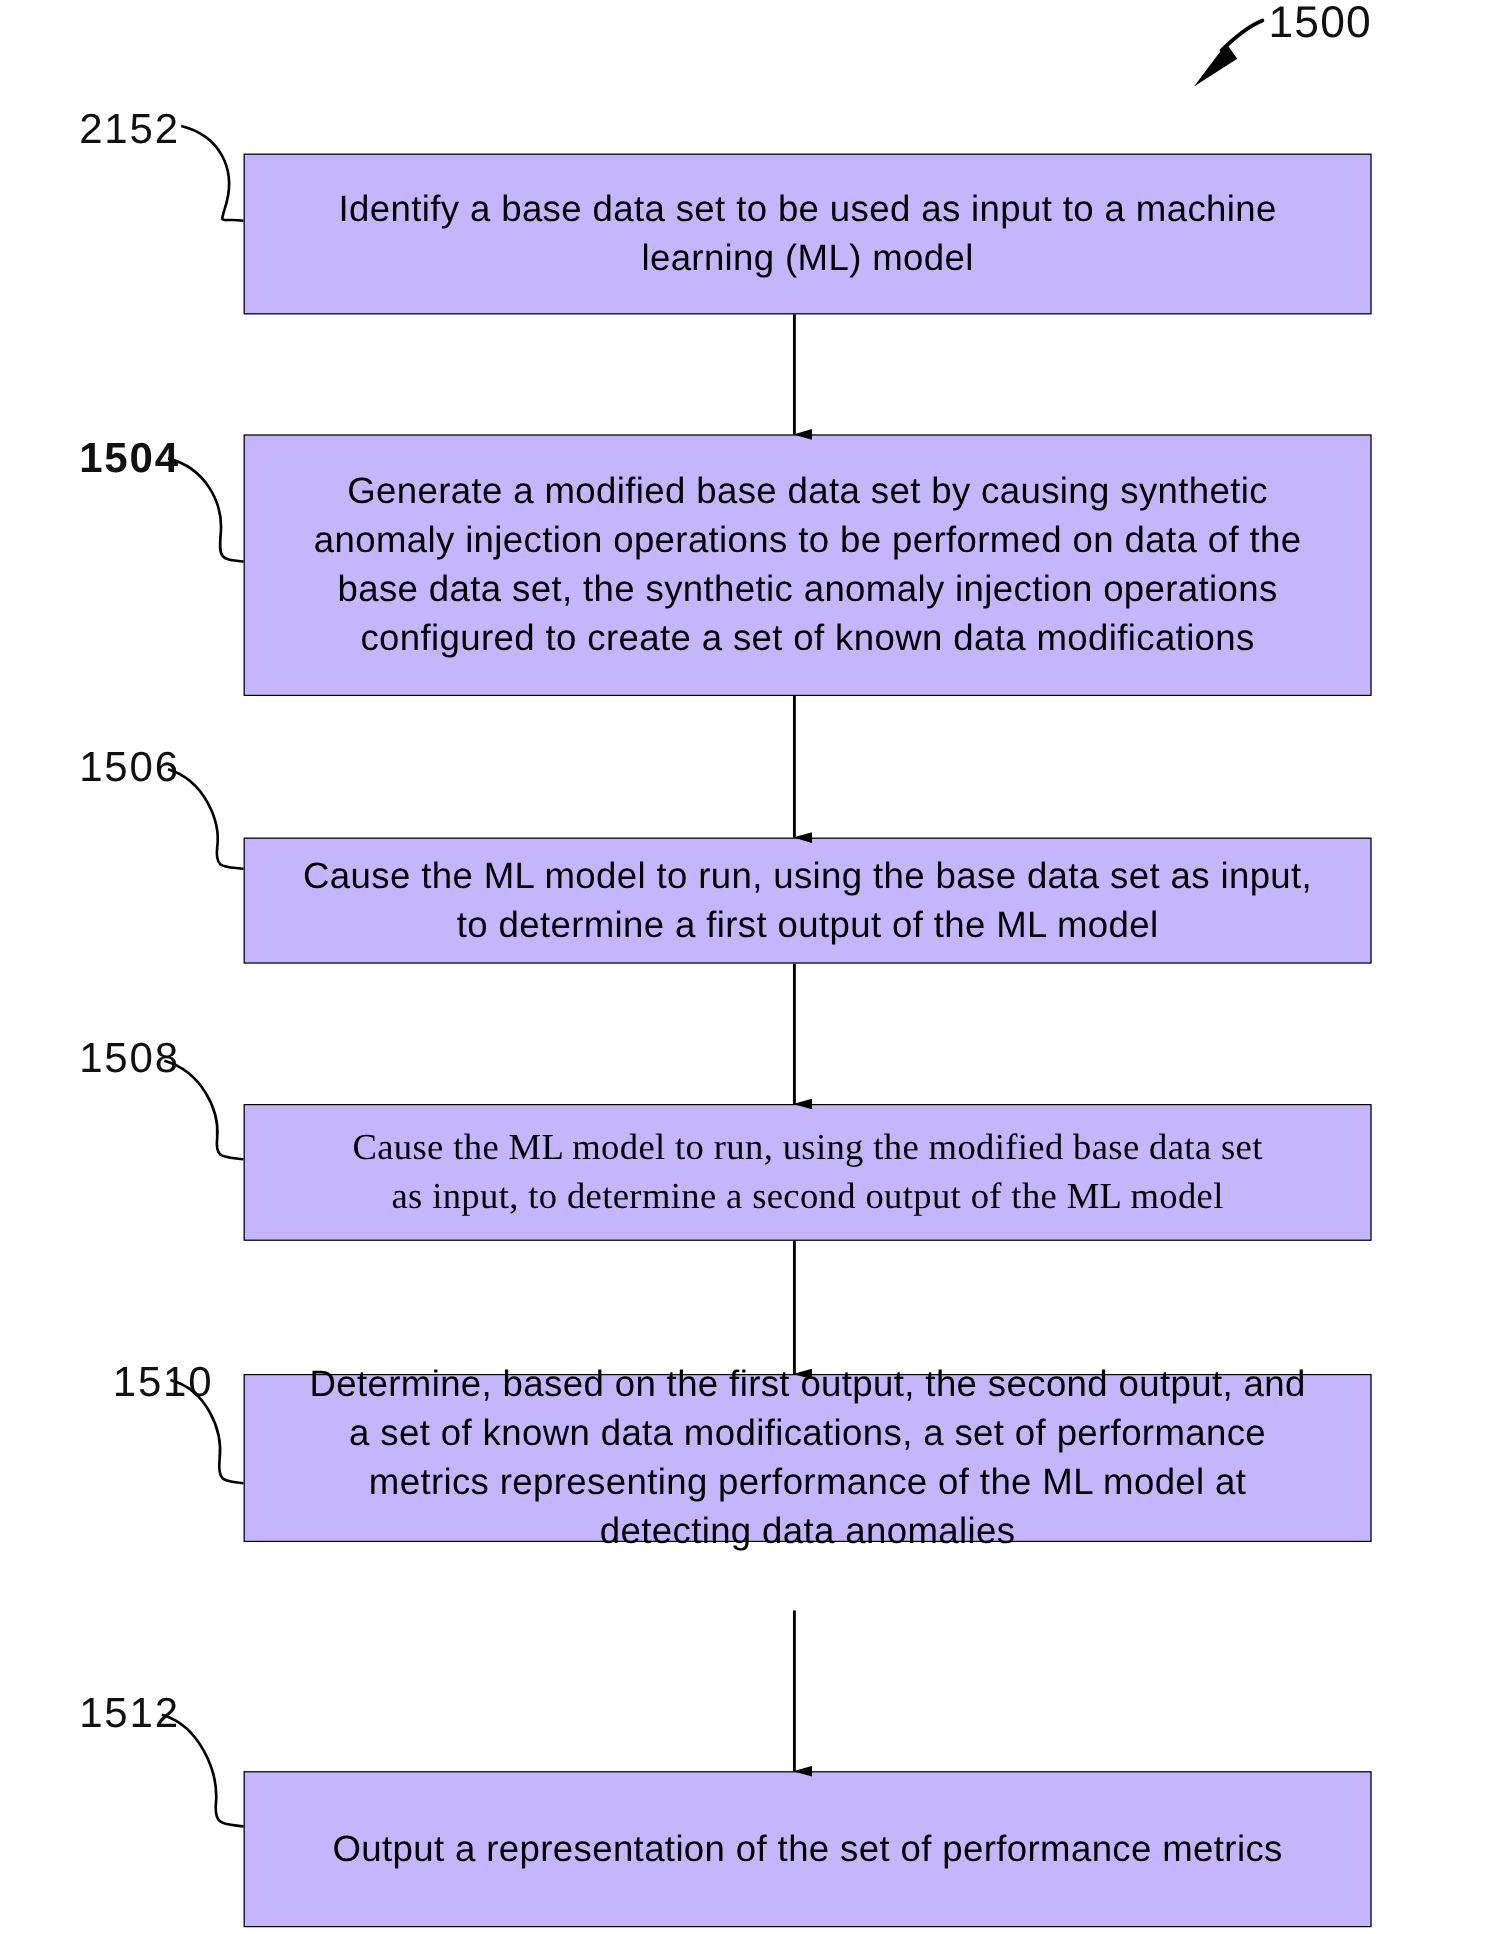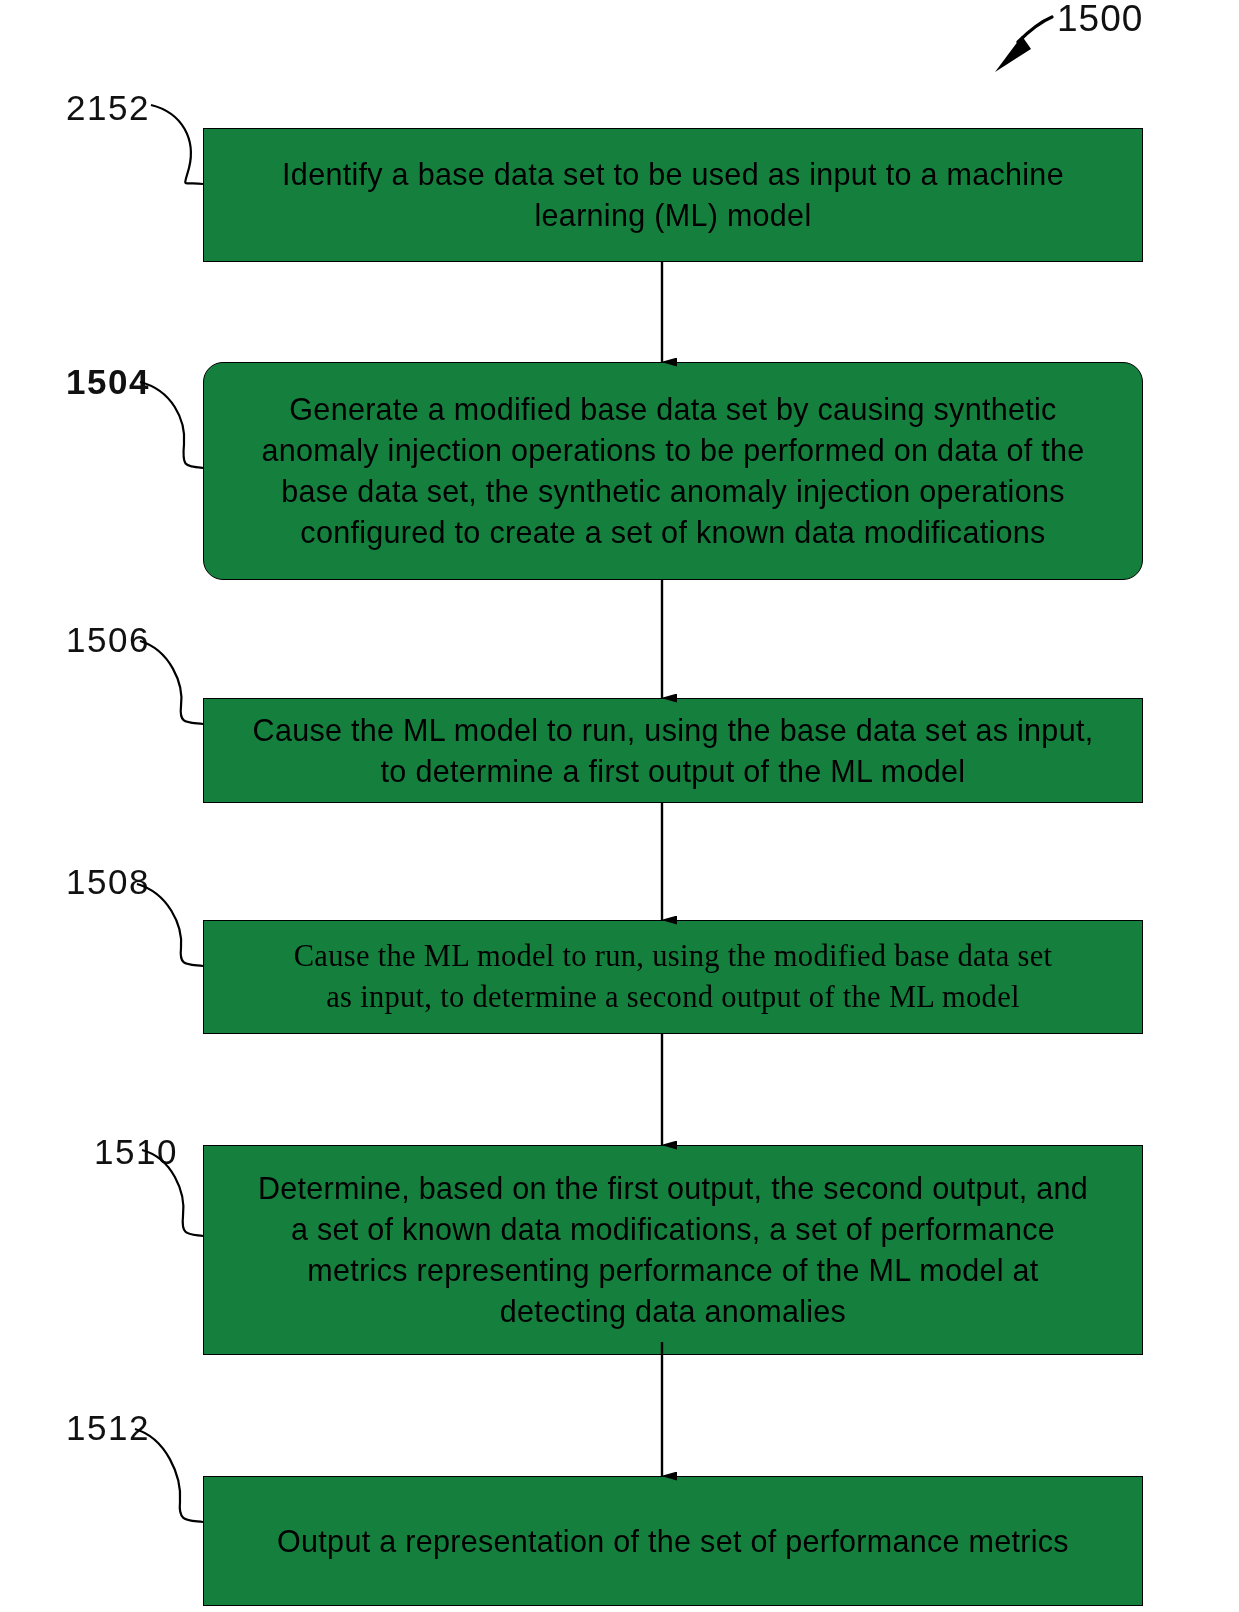--- a/index.html
+++ b/index.html
@@ -40,21 +40,21 @@
     letter-spacing: 1.5px;
     color: #111;
     white-space: nowrap;
   }
 
   
   .proc-box {
     position: absolute;
     box-sizing: border-box;
     border: 1.6px solid #000;
-    background: #15803d;
+    background: #c4b5fd;
     display: flex;
     align-items: center;
     justify-content: center;
   }
   .proc-text {
     font-size: 30.5px;
     line-height: 41px;
     text-align: center;
     letter-spacing: 0.3px;
     padding: 0 4px;
@@ -79,41 +79,41 @@
 
   <div class="fig-ref" style="left:1057px; top:-2px;">1500</div>
 
   <div class="step-ref" style="left:66px; top:88px;">2152</div>
   <div class="proc-box" style="left:203px; top:128px; width:940px; height:134px;">
     <div class="proc-text">Identify a base data set to be used as input to a machine
 learning (ML) model</div>
   </div>
 
   <div class="step-ref" style="left:66px; top:362px;font-weight:bold;">1504</div>
-  <div class="proc-box" style="left:203px; top:362px; width:940px; height:218px;border-radius:20px;">
+  <div class="proc-box" style="left:203px; top:362px; width:940px; height:218px;">
     <div class="proc-text">Generate a modified base data set by causing synthetic
 anomaly injection operations to be performed on data of the
 base data set, the synthetic anomaly injection operations
 configured to create a set of known data modifications</div>
   </div>
 
   <div class="step-ref" style="left:66px; top:620px;text-align:right;">1506</div>
   <div class="proc-box" style="left:203px; top:698px; width:940px; height:105px;">
     <div class="proc-text">Cause the ML model to run, using the base data set as input,
 to determine a first output of the ML model</div>
   </div>
 
   <div class="step-ref" style="left:66px; top:862px;">1508</div>
   <div class="proc-box" style="left:203px; top:920px; width:940px; height:114px;font-family:Liberation Serif, serif;">
     <div class="proc-text">Cause the ML model to run, using the modified base data set
 as input, to determine a second output of the ML model</div>
   </div>
 
   <div class="step-ref" style="left:66px; top:1132px;margin-left:28px;">1510</div>
-  <div class="proc-box" style="left:203px; top:1145px; width:940px; height:210px;">
+  <div class="proc-box" style="left:203px; top:1145px; width:940px; height:140px;">
     <div class="proc-text">Determine, based on the first output, the second output, and
 a set of known data modifications, a set of performance
 metrics representing performance of the ML model at
 detecting data anomalies</div>
   </div>
 
   <div class="step-ref" style="left:66px; top:1408px;">1512</div>
   <div class="proc-box" style="left:203px; top:1476px; width:940px; height:130px;">
     <div class="proc-text">Output a representation of the set of performance metrics</div>
   </div>

